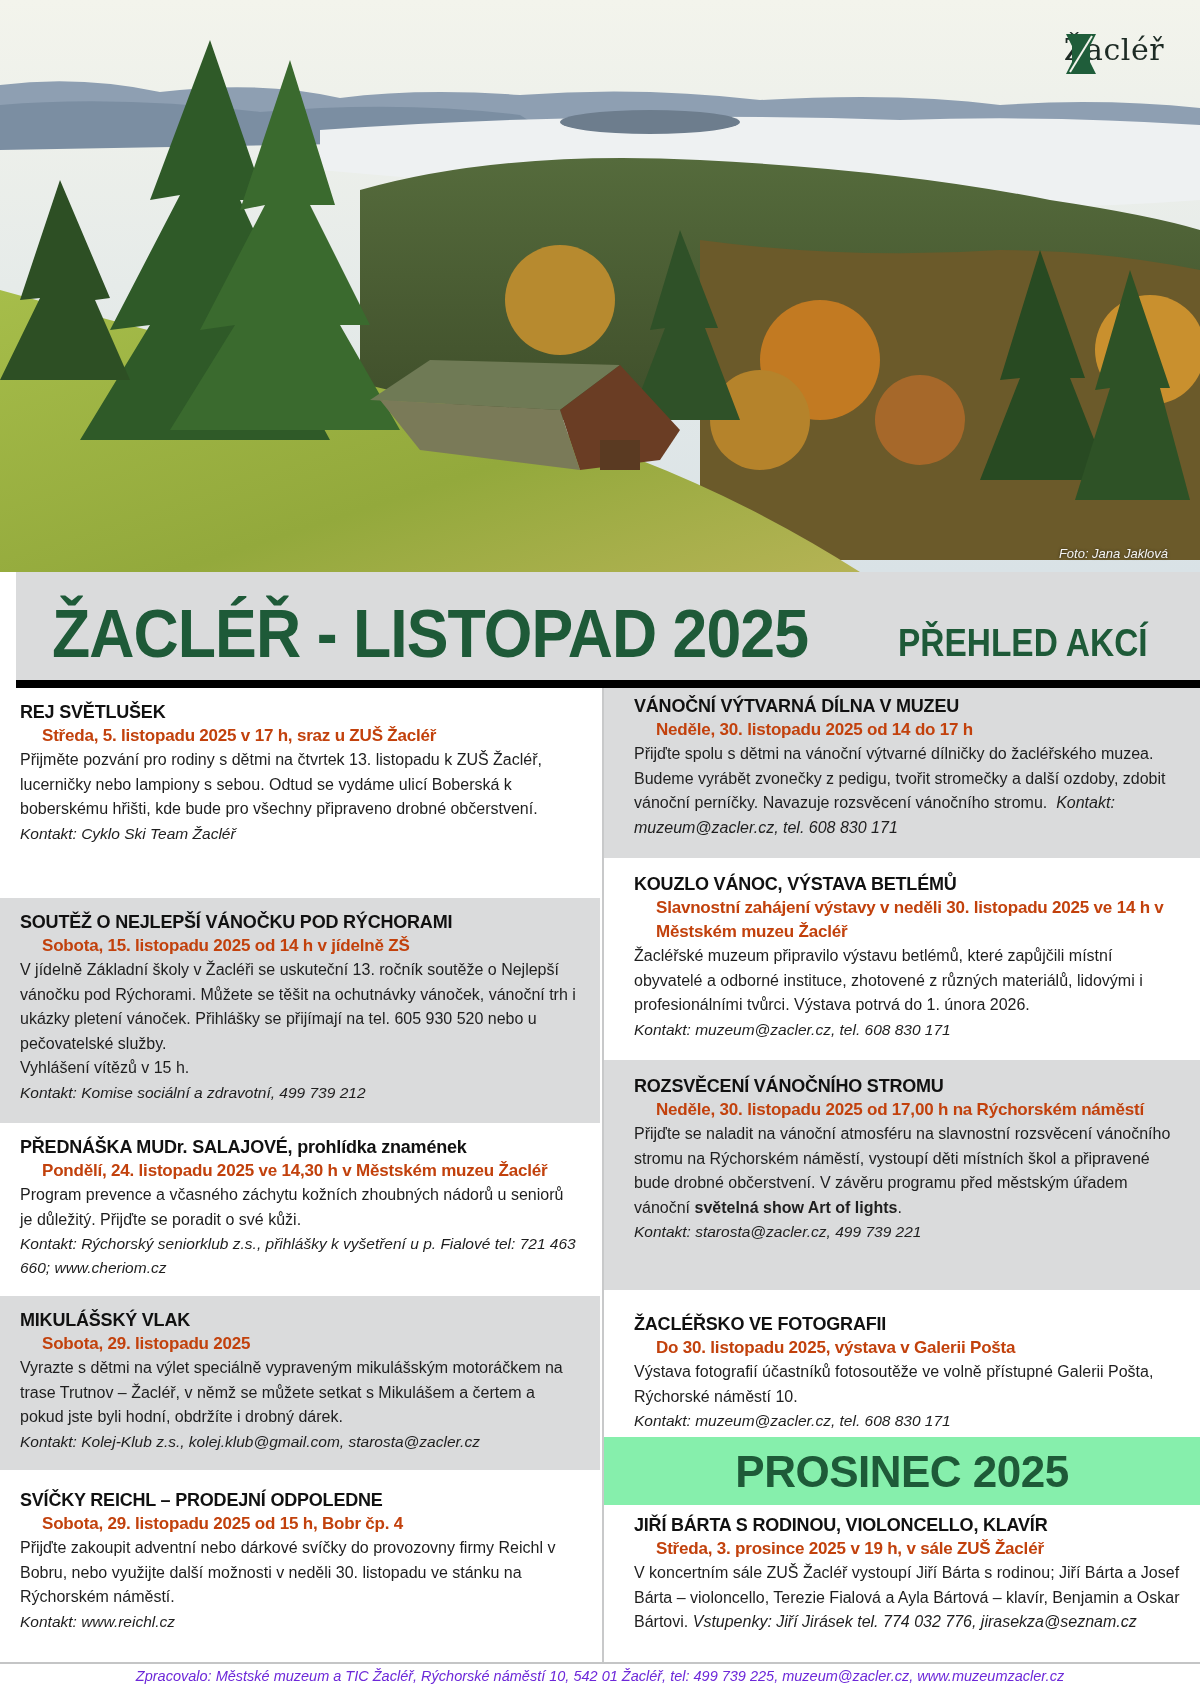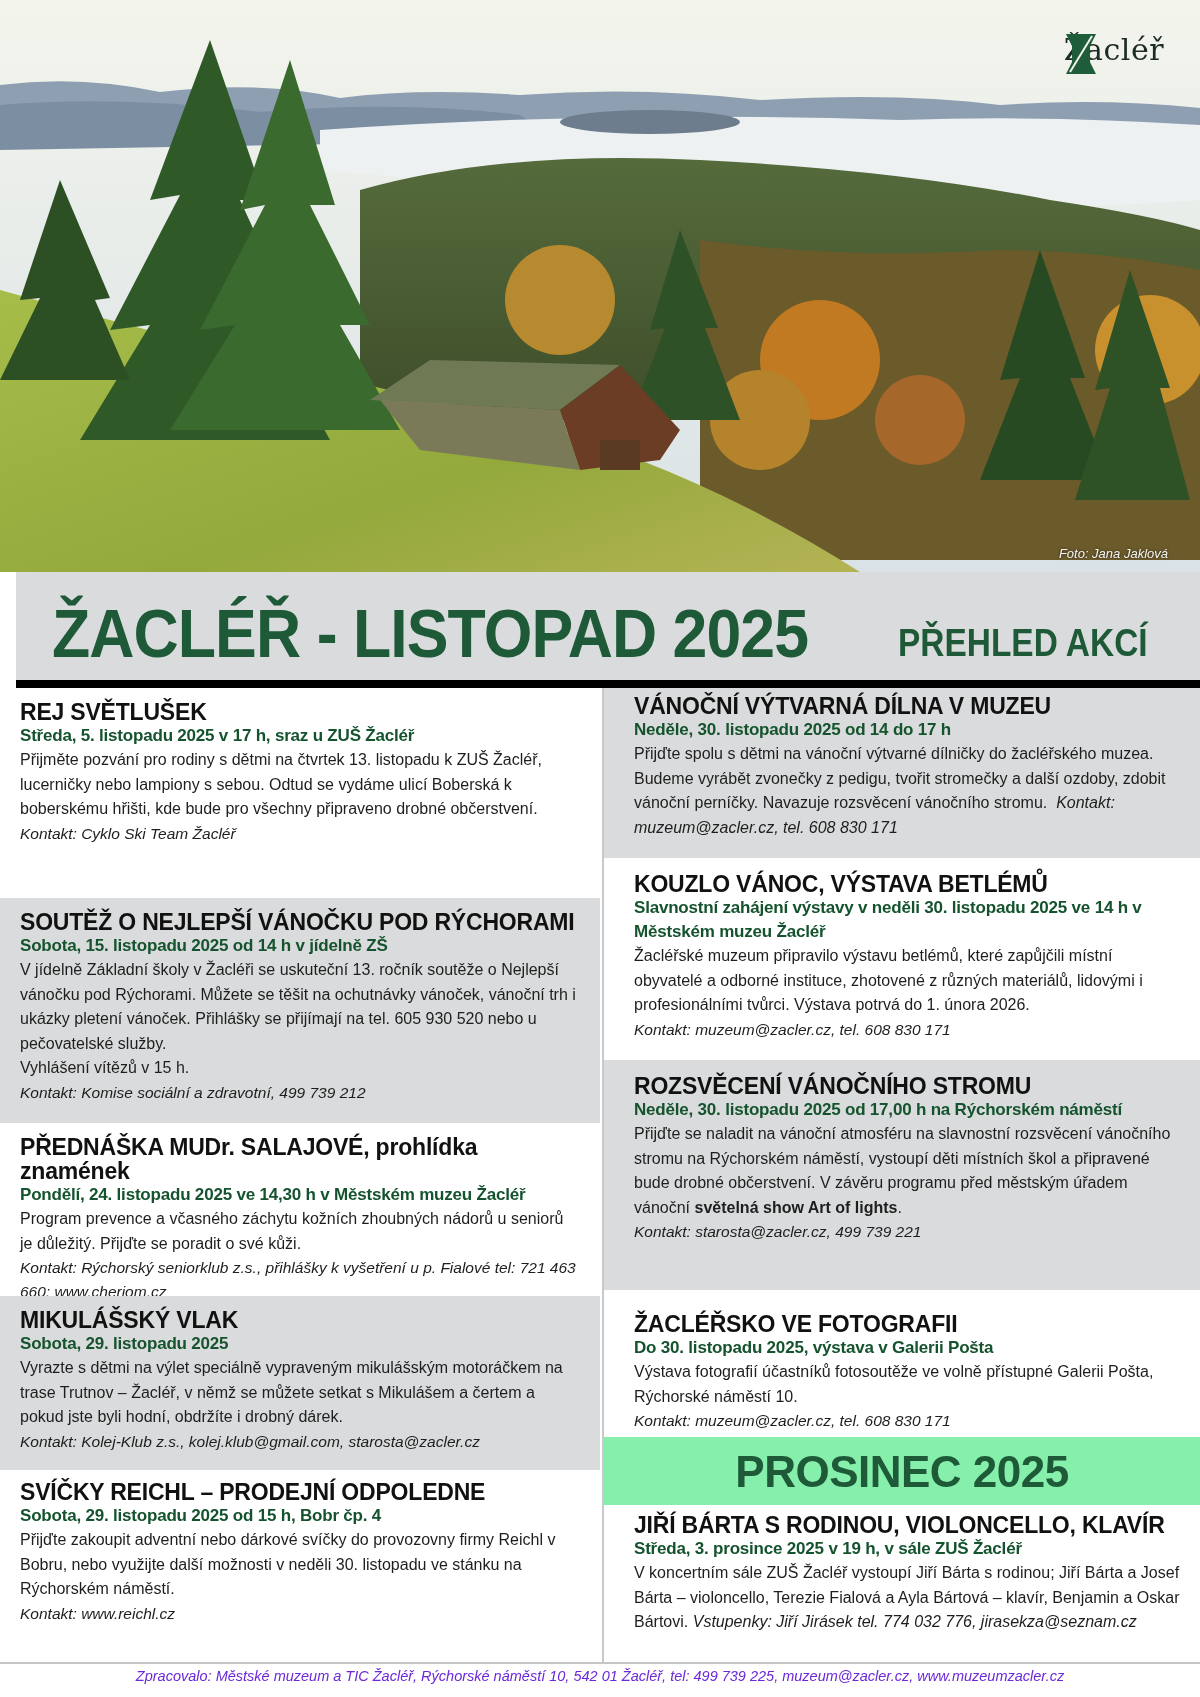--- a/index.html
+++ b/index.html
@@ -21,22 +21,22 @@
   .title-sub { position: absolute; left: 882px; top: 50px; font-size: 38px; font-weight: 700; color: #1e5a38; transform: scaleX(0.88); transform-origin: left center; white-space: nowrap; }
 
   
   .col { position: absolute; top: 688px; }
   .col-left { left: 0; width: 600px; }
   .col-right { left: 602px; width: 598px; border-left: 2px solid #c8c9ca; }
   .event { position: absolute; left: 0; width: 100%; padding: 12px 20px 0 20px; }
   .col-right .event { padding-left: 30px; }
   .event.gray { background: #dadbdc; }
   .event.white { background: #ffffff; }
-  .event .ev-title { font-size: 23px; font-weight: 700; line-height: 24px; letter-spacing: -0.2px; color: #111; }
-  .event .ev-date { font-size: 17px; font-weight: 700; line-height: 24px; letter-spacing: -0.2px; color: #14532d; }
+  .event .ev-title { font-size: 18px; font-weight: 700; line-height: 24px; letter-spacing: -0.2px; color: #111; }
+  .event .ev-date { font-size: 17px; font-weight: 700; line-height: 24px; letter-spacing: -0.2px; color: #c2410c; margin-left: 22px; }
   .event .ev-body { font-size: 16px; line-height: 24.5px; color: #1e1e1e; }
   .event .ev-contact { font-size: 15.5px; line-height: 24px; font-style: italic; color: #1e1e1e; }
   .event .inline-contact { font-style: italic; }
   .event .bold { font-weight: 700; }
 
   .section-band { position: absolute; left: 0; width: 100%; background: #86efac; }
   .section-band .band-title { position: absolute; left: 0; width: 100%; text-align: center; top: 10px; font-size: 44px; font-weight: 700; color: #1e5a38; letter-spacing: -0.5px; }
 
   
   .footer-line { position: absolute; left: 0; top: 1662px; width: 1200px; height: 2px; background: #c4c5c6; }
@@ -131,21 +131,21 @@
     <div class="ev-contact">Kontakt: Rýchorský seniorklub z.s., přihlášky k vyšetření u p. Fialové tel: 721 463 660; www.cheriom.cz</div>
   </div>
 
   <div class="event gray" style="top:608px; height:174px;">
     <div class="ev-title">MIKULÁŠSKÝ VLAK</div>
     <div class="ev-date">Sobota, 29. listopadu 2025</div>
     <div class="ev-body">Vyrazte s dětmi na výlet speciálně vypraveným mikulášským motoráčkem na trase Trutnov – Žacléř, v němž se můžete setkat s Mikulášem a čertem a pokud jste byli hodní, obdržíte i drobný dárek.</div>
     <div class="ev-contact">Kontakt: Kolej-Klub z.s., kolej.klub@gmail.com, starosta@zacler.cz</div>
   </div>
 
-  <div class="event white" style="top:782px; height:168px; padding-top:10px;">
+  <div class="event white" style="top:782px; height:168px; padding-top:18px;">
     <div class="ev-title">SVÍČKY REICHL – PRODEJNÍ ODPOLEDNE</div>
     <div class="ev-date">Sobota, 29. listopadu 2025 od 15 h, Bobr čp. 4</div>
     <div class="ev-body">Přijďte zakoupit adventní nebo dárkové svíčky do provozovny firmy Reichl v Bobru, nebo využijte další možnosti v neděli 30. listopadu ve stánku na Rýchorském náměstí.</div>
     <div class="ev-contact">Kontakt: www.reichl.cz</div>
   </div>
 </div>
 
 <div class="col col-right" style="height:974px;">
   <div class="event gray" style="top:0; height:170px; padding-top:6px;">
     <div class="ev-title">VÁNOČNÍ VÝTVARNÁ DÍLNA V MUZEU</div>

